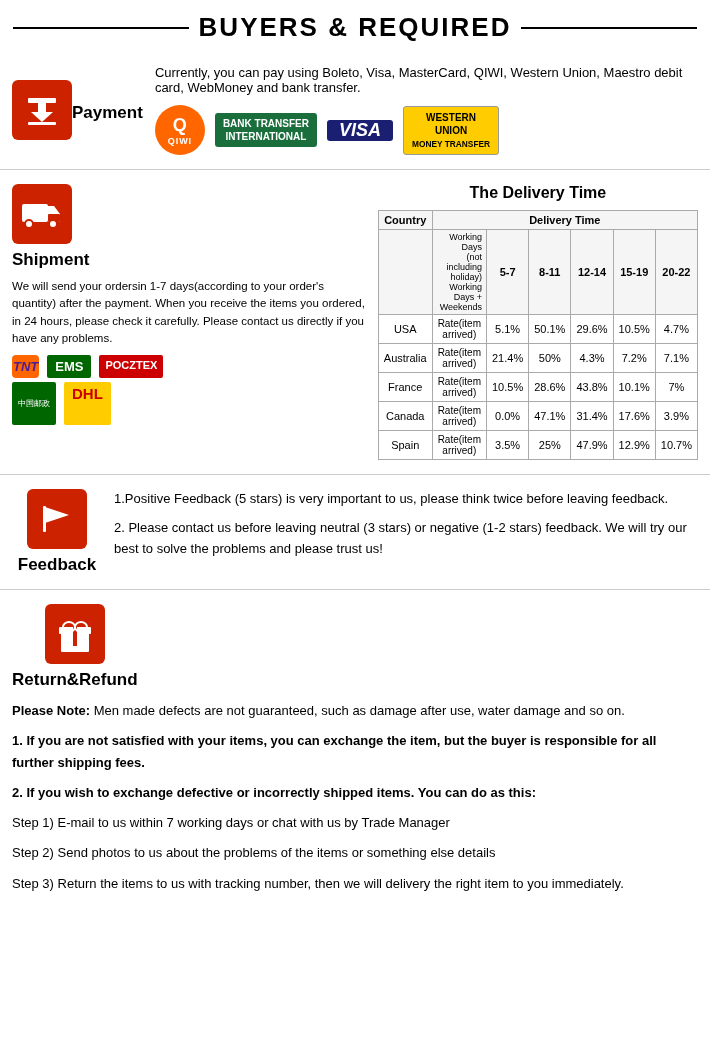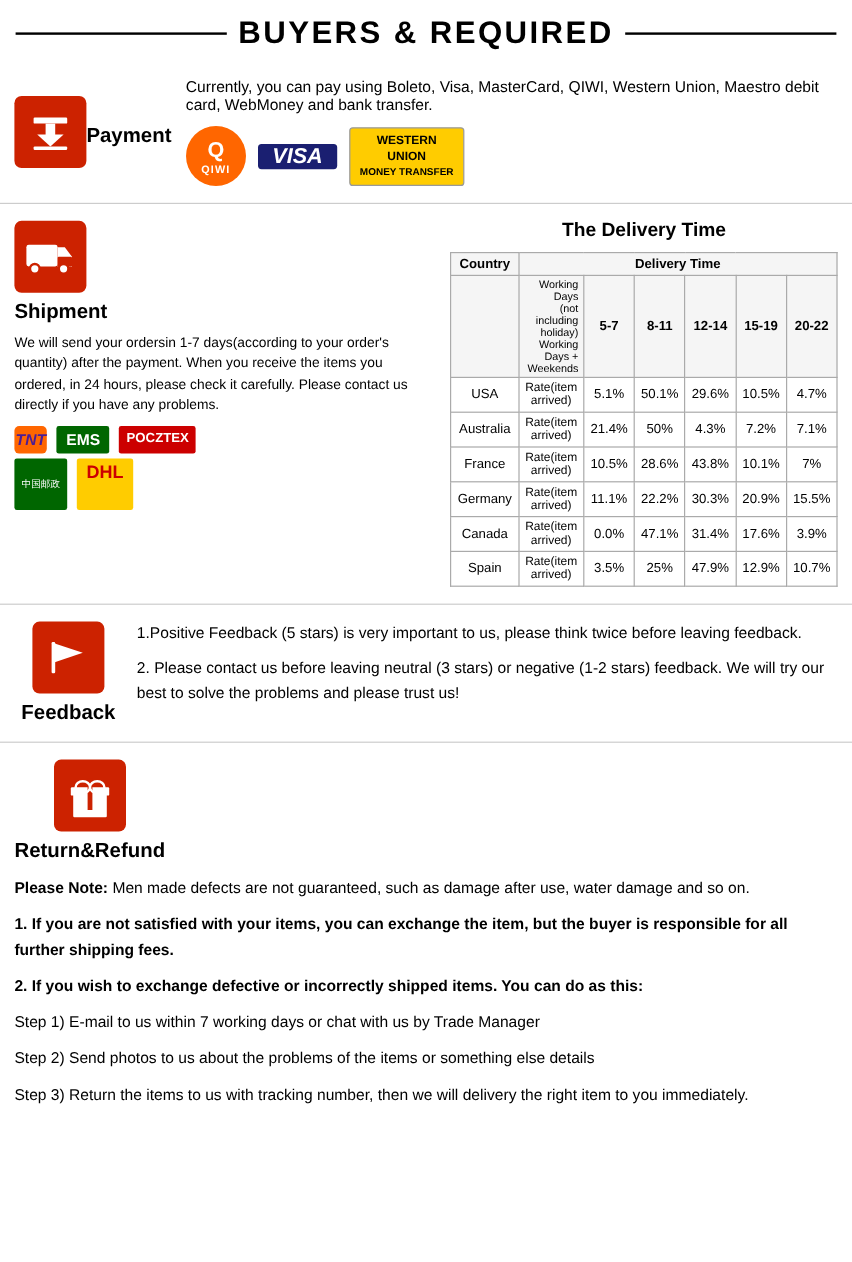--- a/index.html
+++ b/index.html
@@ -319,20 +319,23 @@
         </svg>
       </div>
       <div class="section-label">Payment</div>
     </div>
     <div class="section-content">
       <p>Currently, you can pay using Boleto, Visa, MasterCard, QIWI, Western Union, Maestro  debit card, WebMoney and bank transfer.</p>
       <div class="payment-logos">
         <div class="logo-qiwi">
           <span style="font-size:18px;font-weight:bold;">Q</span>
           <span style="font-size:9px;letter-spacing:1px;">QIWI</span>
+        </div>
+        <div class="logo-bank">
+          BANK TRANSFER<br>INTERNATIONAL
         </div>
         <div class="logo-visa">VISA</div>
         <div class="logo-western">
           <strong>WESTERN</strong><br>UNION<br><small>MONEY TRANSFER</small>
         </div>
       </div>
     </div>
   </div>
 </div>
 
@@ -403,29 +406,20 @@
             <tr>
       <td>France</td>
       <td style="font-size:10px;">Rate(item arrived)</td>
       <td>10.5%</td>
               <td>28.6%</td>
               <td>43.8%</td>
               <td>10.1%</td>
               <td>7%</td>
     </tr>
             <tr>
-      <td>Germany</td>
-      <td style="font-size:10px;">Rate(item arrived)</td>
-      <td>11.1%</td>
-              <td>22.2%</td>
-              <td>30.3%</td>
-              <td>20.9%</td>
-              <td>15.5%</td>
-    </tr>
-            <tr>
       <td>Canada</td>
       <td style="font-size:10px;">Rate(item arrived)</td>
       <td>0.0%</td>
               <td>47.1%</td>
               <td>31.4%</td>
               <td>17.6%</td>
               <td>3.9%</td>
     </tr>
             <tr>
       <td>Spain</td>

